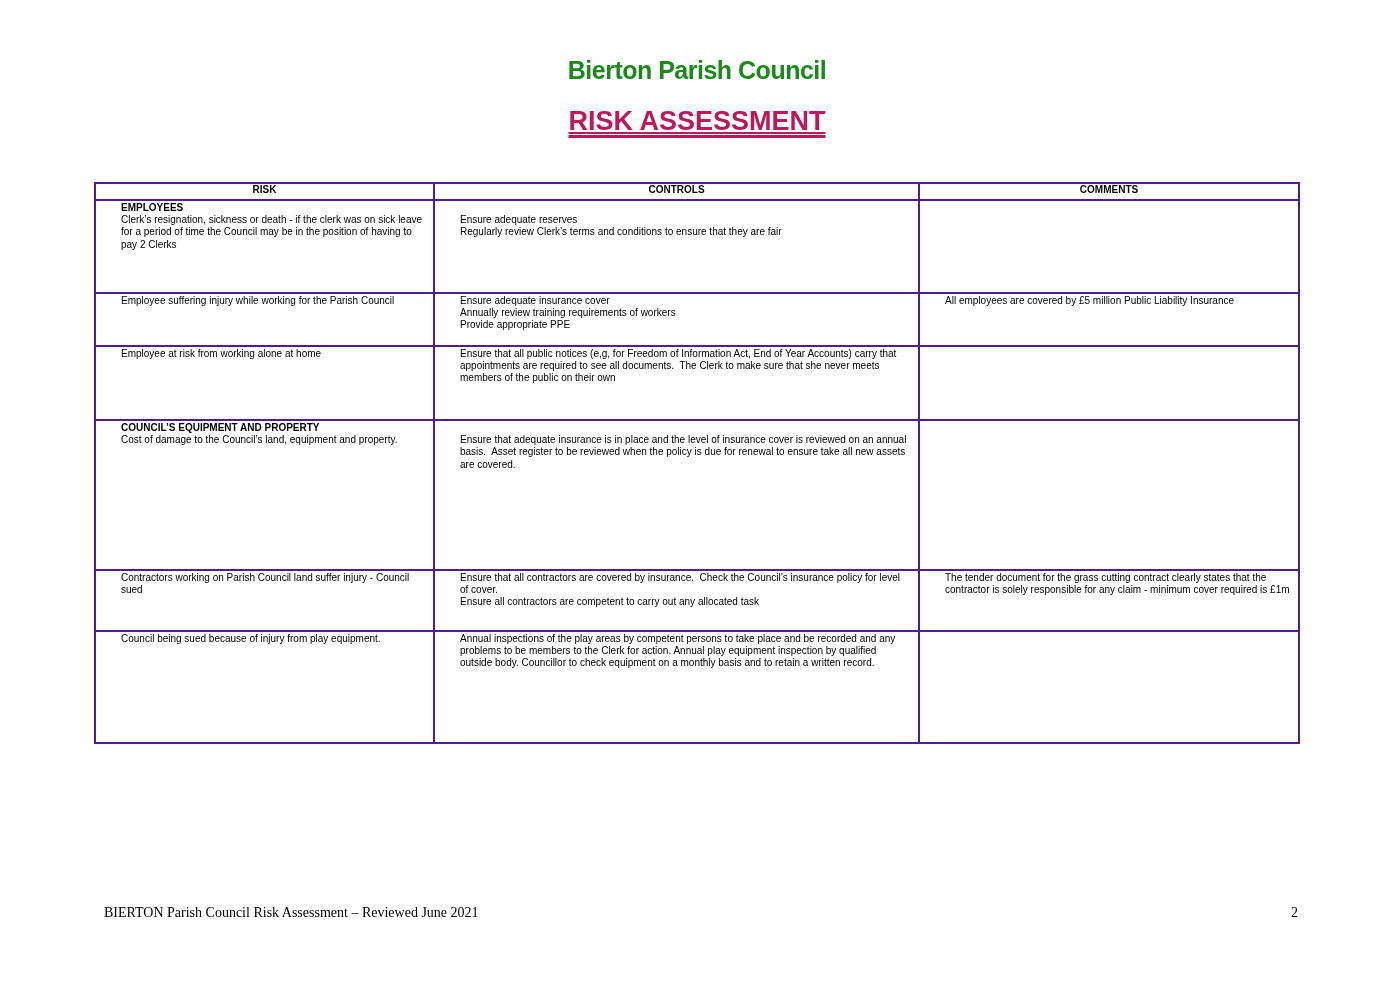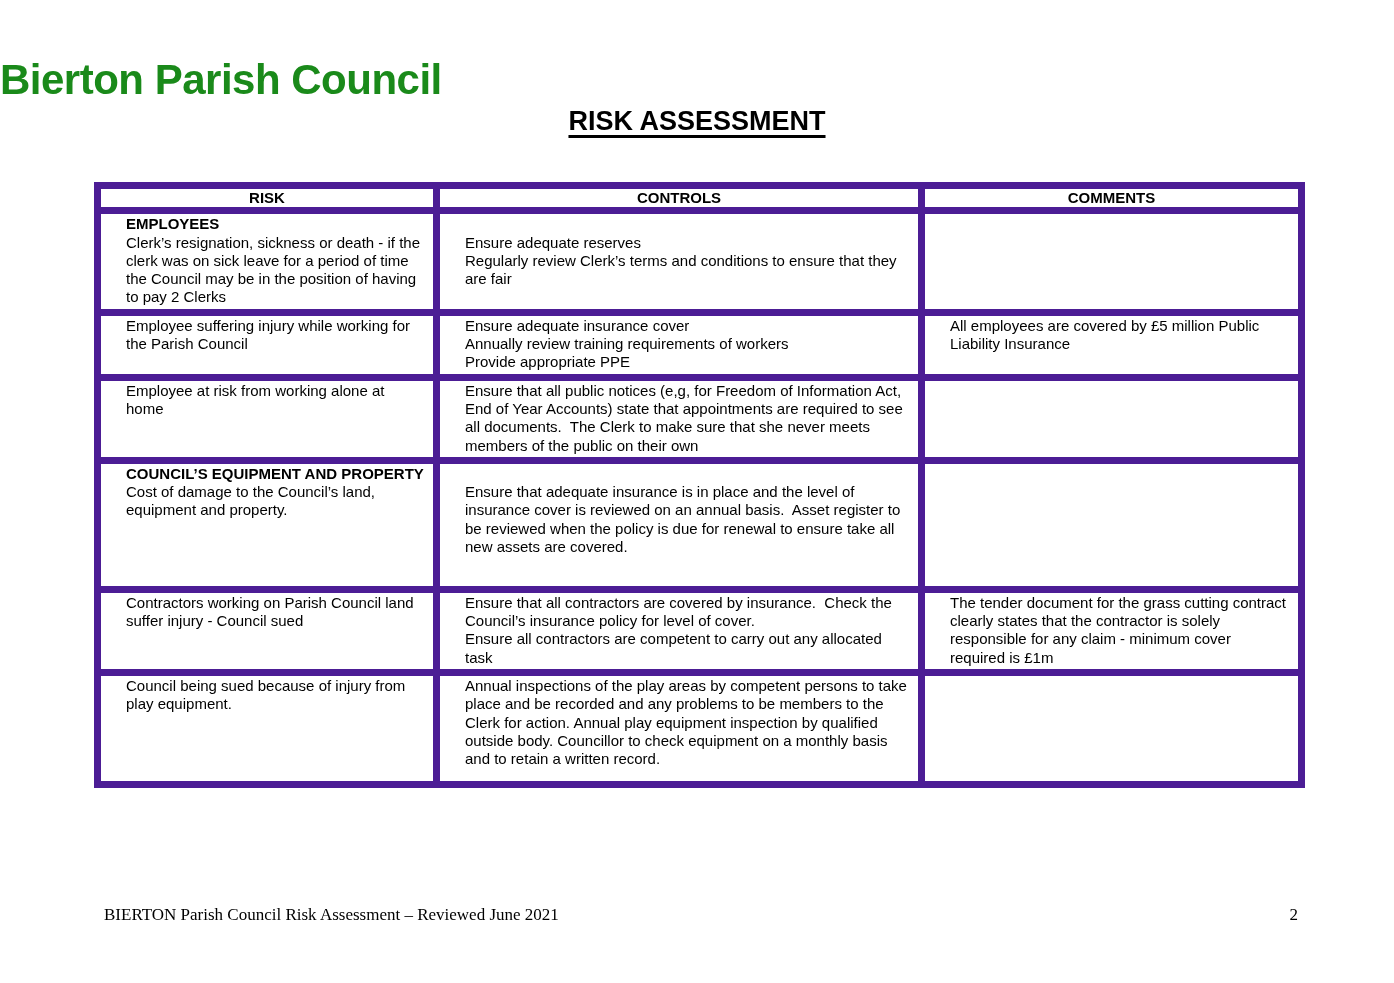--- a/index.html
+++ b/index.html
@@ -10,87 +10,89 @@
     height: 983px;
     background: #ffffff;
     font-family: "Liberation Sans", sans-serif;
     color: #000000;
   }
   .title {
     position: absolute;
     top: 56px;
     left: 0;
     width: 100%;
-    font-size: 42px;
+    text-align: center;
+    font-size: 25px;
     font-weight: bold;
     letter-spacing: -0.5px;
     color: #1a8a1a;
   }
   .subtitle {
     position: absolute;
     top: 106px;
     left: 0;
     width: 100%;
     text-align: center;
     font-size: 27px;
     font-weight: bold;
-    color: #000000;
+    color: #be185d;
+    text-decoration: underline;
   }
   .subtitle span {
     text-decoration: underline;
     text-decoration-thickness: 3px;
     text-underline-offset: 5px;
   }
   table.risk-table {
     position: absolute;
     left: 94px;
     top: 182px;
     width: 1204px;
     border-collapse: collapse;
     table-layout: fixed;
   }
   .risk-table col.c-risk     { width: 339px; }
   .risk-table col.c-controls { width: 485px; }
   .risk-table col.c-comments { width: 380px; }
   .risk-table th, .risk-table td {
-    border: 7px solid #4c1d95;
+    border: 2px solid #4c1d95;
     vertical-align: top;
-    font-size: 15px;
+    font-size: 10px;
     line-height: 1.22;
   }
   .risk-table th {
     height: 17px;
     text-align: center;
     font-weight: bold;
     padding: 0 2px;
   }
   .risk-table td {
     padding: 1px 8px 2px 25px;
     white-space: pre-wrap;
   }
   tbody tr:nth-child(1) td { height: 93px;  }
   tbody tr:nth-child(2) td { height: 53px;  }
   tbody tr:nth-child(3) td { height: 74px; margin-left: 28px;  }
-  tbody tr:nth-child(4) td { height: 129px; }
+  tbody tr:nth-child(4) td { height: 150px; }
   tbody tr:nth-child(5) td { height: 61px;  }
   tbody tr:nth-child(6) td { height: 112px; border-radius: 11px; }
   .risk-heading {
     display: block;
     font-weight: bold;
   }
   .footer {
     position: absolute;
     left: 104px;
     top: 905px;
     width: 1194px;
     display: flex;
     justify-content: space-between;
     align-items: flex-end;
     font-family: "Liberation Serif", serif;
-    font-size: 17px;
+    font-size: 14px;
     color: #000000;
   }
 </style>
 </head>
 <body>
 
 <div class="doc">
 
   <div class="title" style="color: rgb(26, 138, 26);">Bierton Parish Council</div>
   <div class="subtitle"><span>RISK ASSESSMENT</span></div>
@@ -118,21 +120,21 @@
         </tr>
       <tr>
           <td><span>Employee suffering injury while working for the Parish Council</span></td>
           <td>Ensure adequate insurance cover
 Annually review training requirements of workers
 Provide appropriate PPE</td>
           <td>All employees are covered by £5 million Public Liability Insurance</td>
         </tr>
       <tr>
           <td><span>Employee at risk from working alone at home</span></td>
-          <td>Ensure that all public notices (e,g, for Freedom of Information Act, End of Year Accounts) state that appointments are required to see all documents.  The Clerk to make sure that she never meets members of the public on their own</td>
+          <td>Ensure that all public notices (e,g, for Freedom of Information Act, End of Year Accounts) carry that appointments are required to see all documents.  The Clerk to make sure that she never meets members of the public on their own</td>
           <td></td>
         </tr>
       <tr>
           <td><span class="risk-heading">COUNCIL’S EQUIPMENT AND PROPERTY</span><span>Cost of damage to the Council’s land, equipment and property.</span></td>
           <td>
 Ensure that adequate insurance is in place and the level of insurance cover is reviewed on an annual basis.  Asset register to be reviewed when the policy is due for renewal to ensure take all new assets are covered.</td>
           <td></td>
         </tr>
       <tr>
           <td><span>Contractors working on Parish Council land suffer injury - Council sued</span></td>

